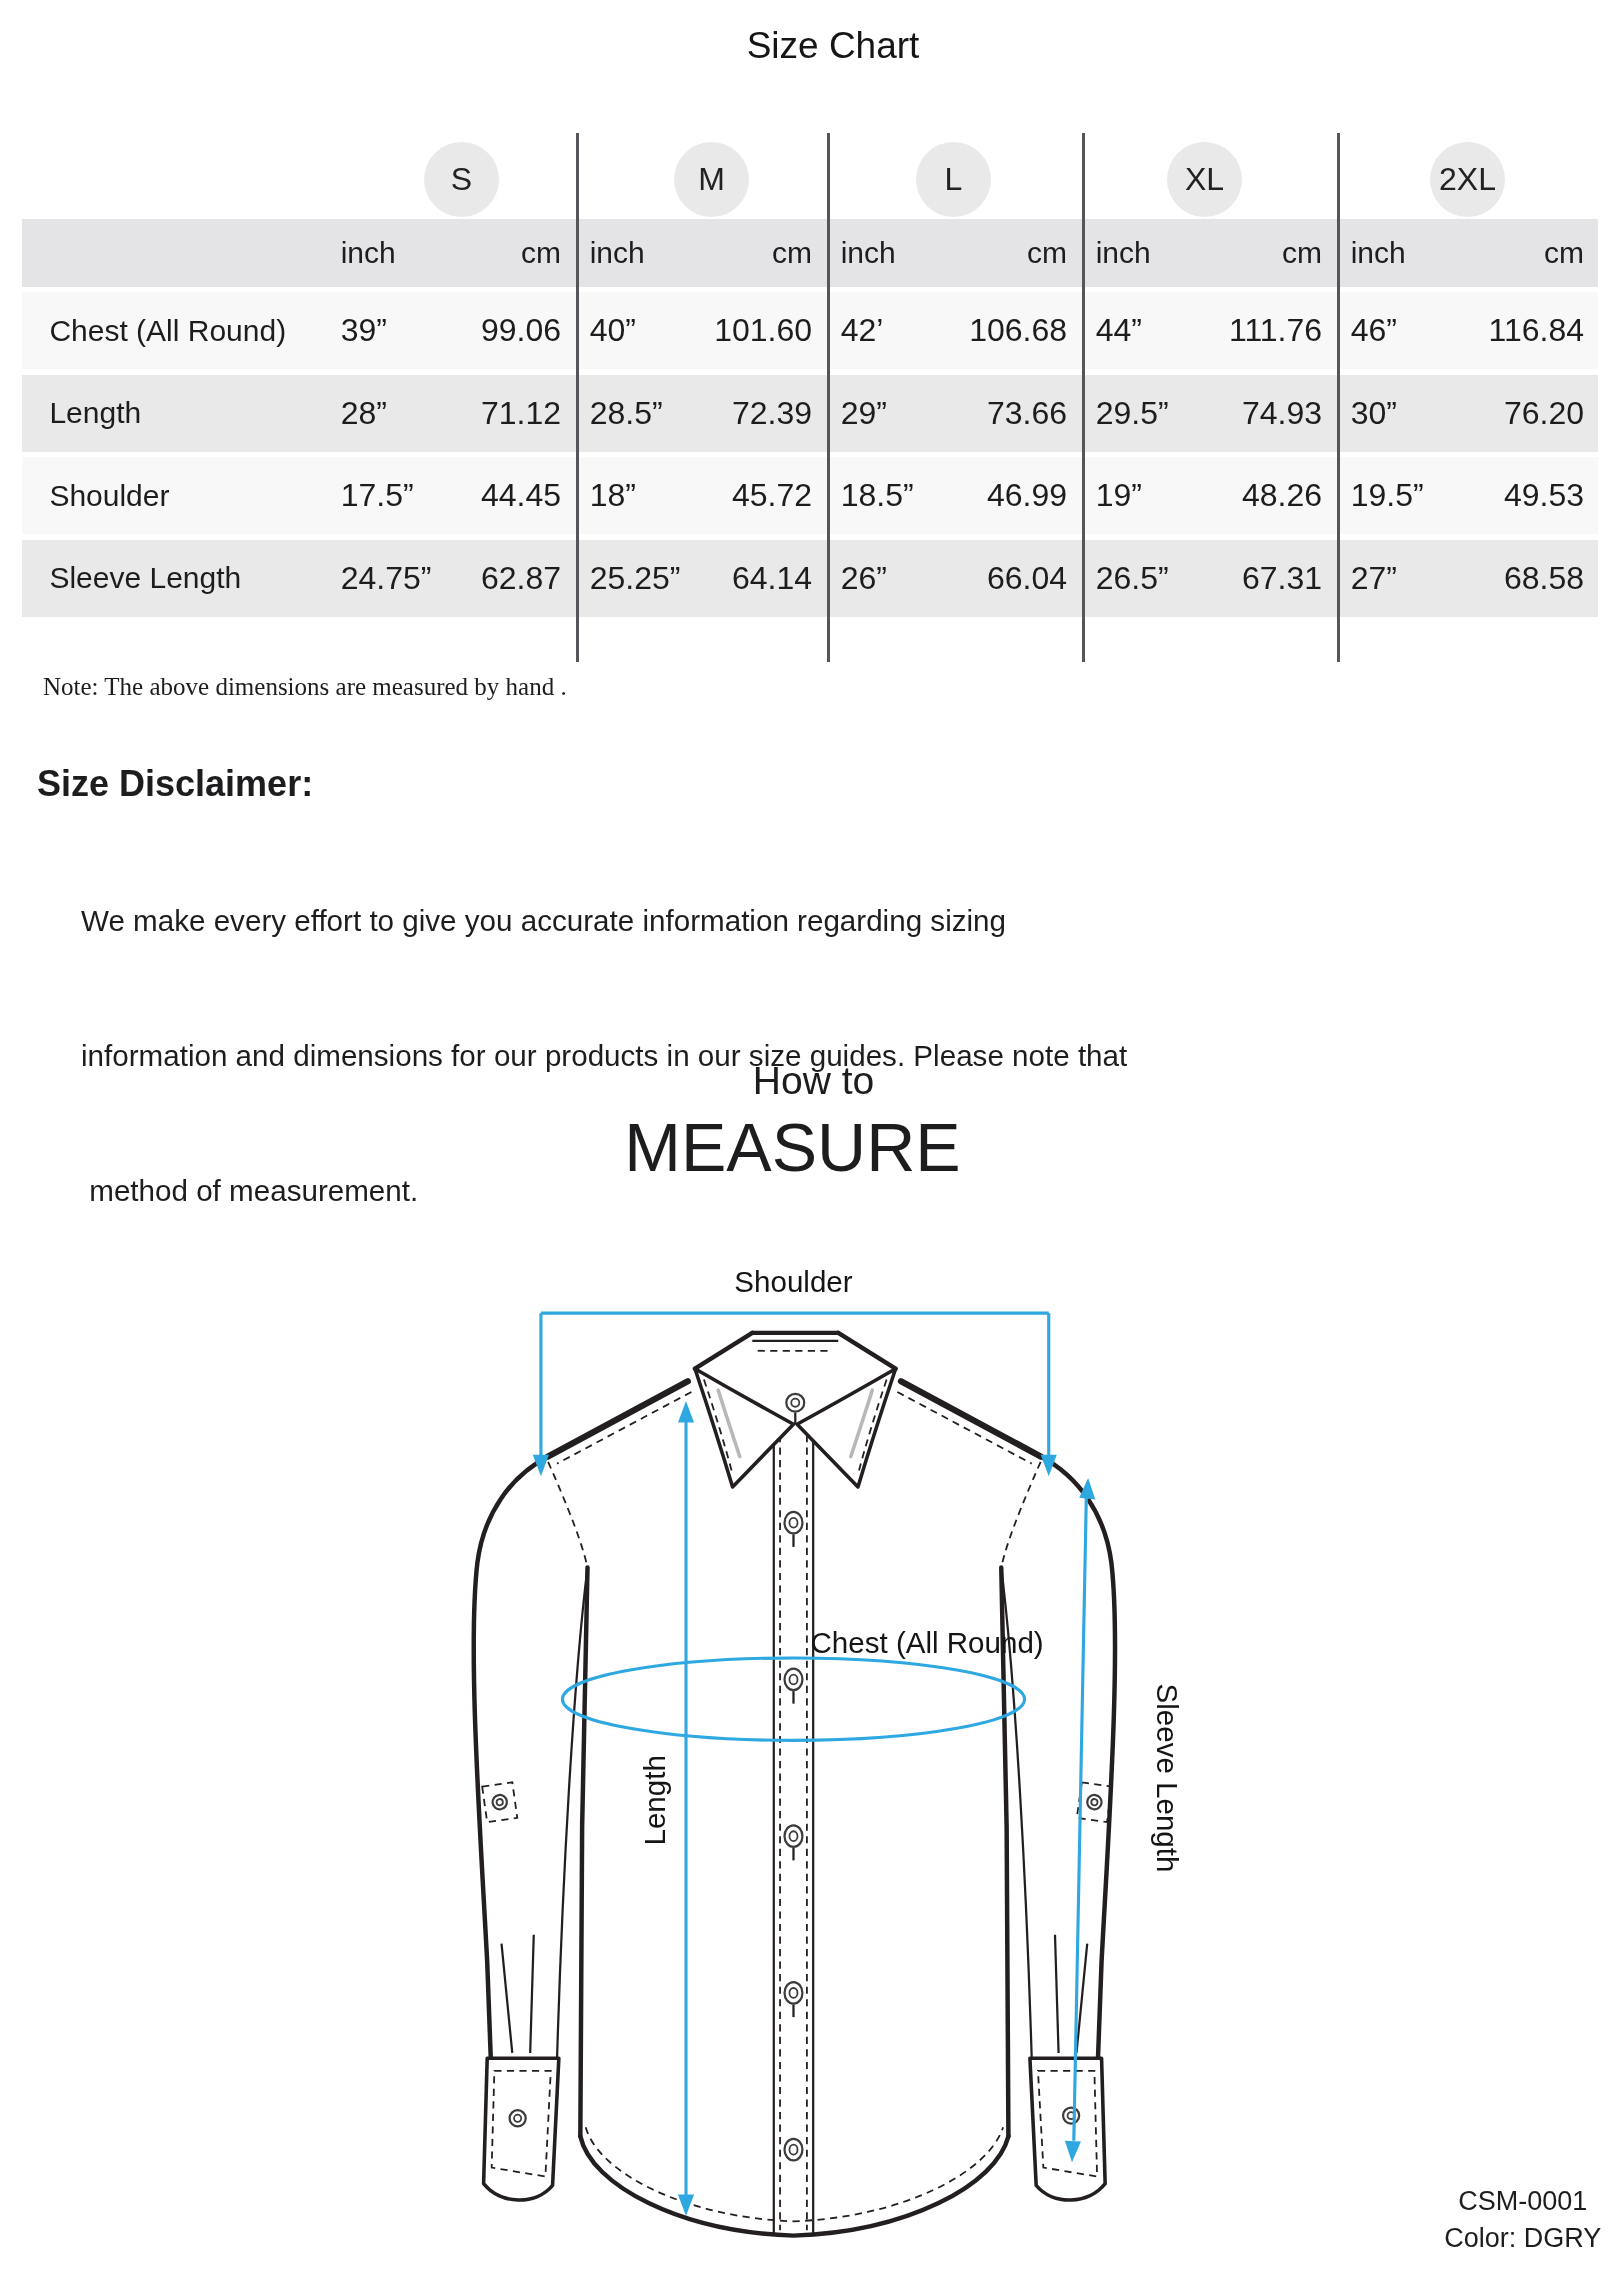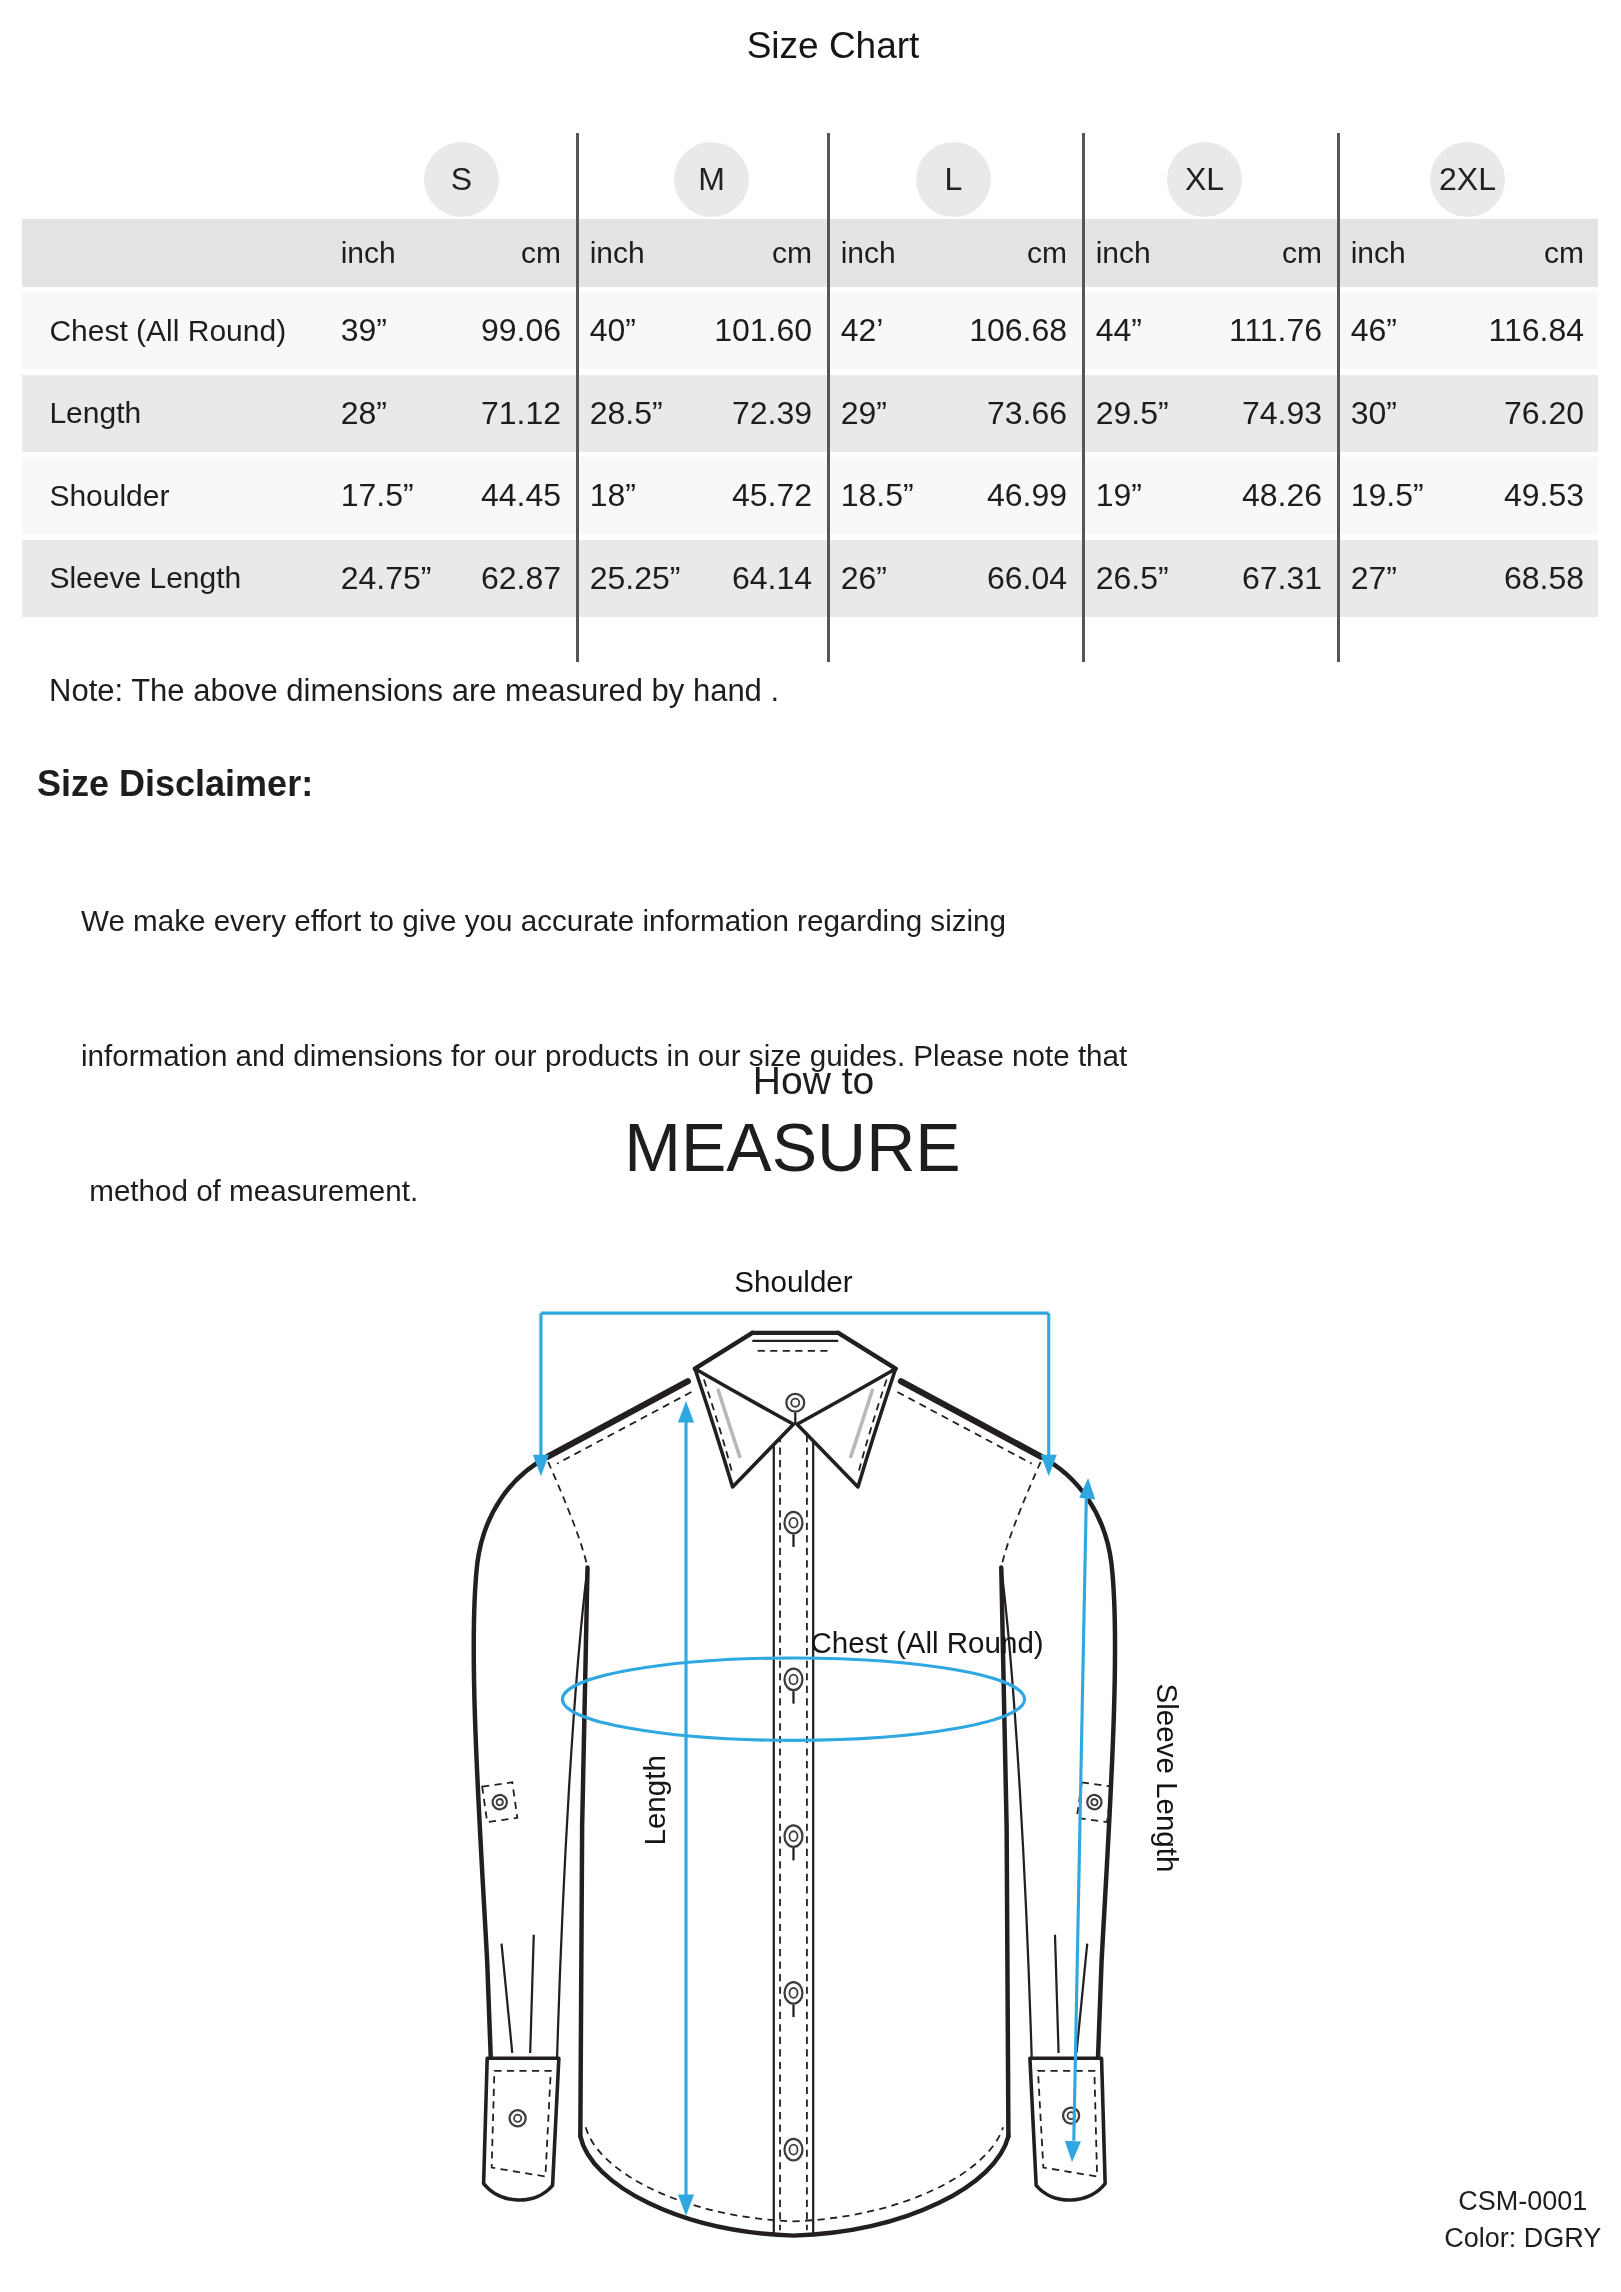--- a/index.html
+++ b/index.html
@@ -19,21 +19,21 @@
   
   .size-table{position:absolute;left:22.4px;top:219px;width:1576px;z-index:1;}
   .trow{display:flex;align-items:center;height:77px;margin-bottom:5.4px;font-size:32px;}
   .trow.thead{height:68px;background:#e4e4e6;font-size:30px;}
   .trow.light{background:#f8f8f8;}
   .trow.dark{background:#e9e9ea;}
   .cell.label{width:304px;padding-left:27px;box-sizing:border-box;font-size:30px;}
   .grp{display:flex;justify-content:space-between;box-sizing:border-box;padding:0 14.3px;}
   .grp.g0{width:249px;} .grp.g1{width:251px;} .grp.g2{width:255px;} .grp.g3{width:255px;} .grp.g4{width:262px;}
 
-  .note{position:absolute;left:49px;top:673px;font-size:31px;}
+  .note{position:absolute;left:43px;top:673px;font-size:25px;font-family:Liberation Serif, serif;}
   .disc-head{position:absolute;left:37px;top:763px;font-size:36px;font-weight:bold;}
   .disc-body{position:absolute;left:49px;top:808px;font-size:29.6px;line-height:45px;white-space:pre-wrap;margin-left:32px;}
 
   .howto{position:absolute;left:0;top:1059px;width:1585px;text-align:center;}
   .howto .l1{font-size:39px;margin-left:42px;}
   .howto .l2{font-size:68px;margin-top:5.4px;}
 
   .footer{position:absolute;right:19.7px;top:2183px;text-align:center;font-size:27px;line-height:37px;}
 
   

